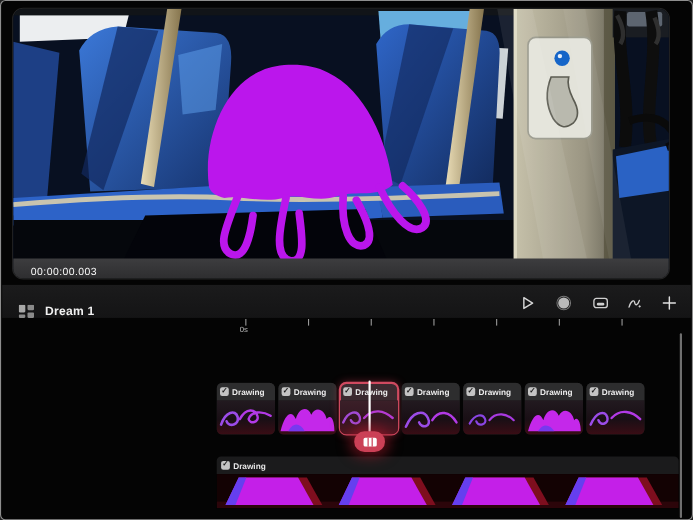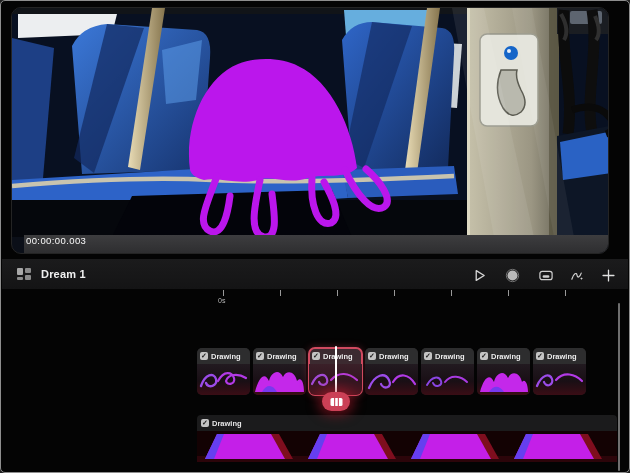--- a/index.html
+++ b/index.html
@@ -14,31 +14,31 @@
 
   
   .preview-card {
     position:absolute; left:10px; top:6px; width:598px; height:247px;
     border-radius:10px; overflow:hidden; background:#0b0f18;
     border:1px solid #242424;
   }
   .video { position:absolute; left:0; top:0; width:598px; height:229px; }
   .video svg { display:block; width:100%; height:100%; }
   .timecode-bar {
-    position:absolute; left:12px; right:0; bottom:0; height:18px;
+    position:absolute; left:0; right:0; bottom:0; height:18px;
     background:linear-gradient(#3d3d3f,#2e2e30);
-    display:flex; align-items:flex-start; padding-left:2px;
+    display:flex; align-items:flex-end; padding-left:16px;
     color:#fafafa; font-size:9.5px; letter-spacing:.4px;
   }
 
   
   .tl-header {
     position:absolute; left:1px; right:1px; top:258px; height:30px;
     background:linear-gradient(#1b1b1c,#141415);
-    display:flex; align-items:center;
+    display:flex; align-items:flex-end;
   }
   .project { display:flex; align-items:center; gap:10px; margin-left:15px; }
   .project-title { color:#f0f0f0; font-size:11px; font-weight:700; letter-spacing:.2px; }
   .tl-btn { position:absolute; top:7px; width:18px; height:18px; display:flex;
             align-items:center; justify-content:center; }
   .tl-btn svg { display:block; }
 
   
   .ruler { position:absolute; left:196px; top:288px; width:420px; height:20px; }
   .tick { position:absolute; top:1px; width:1px; height:6px; background:#9a9a9a; }

